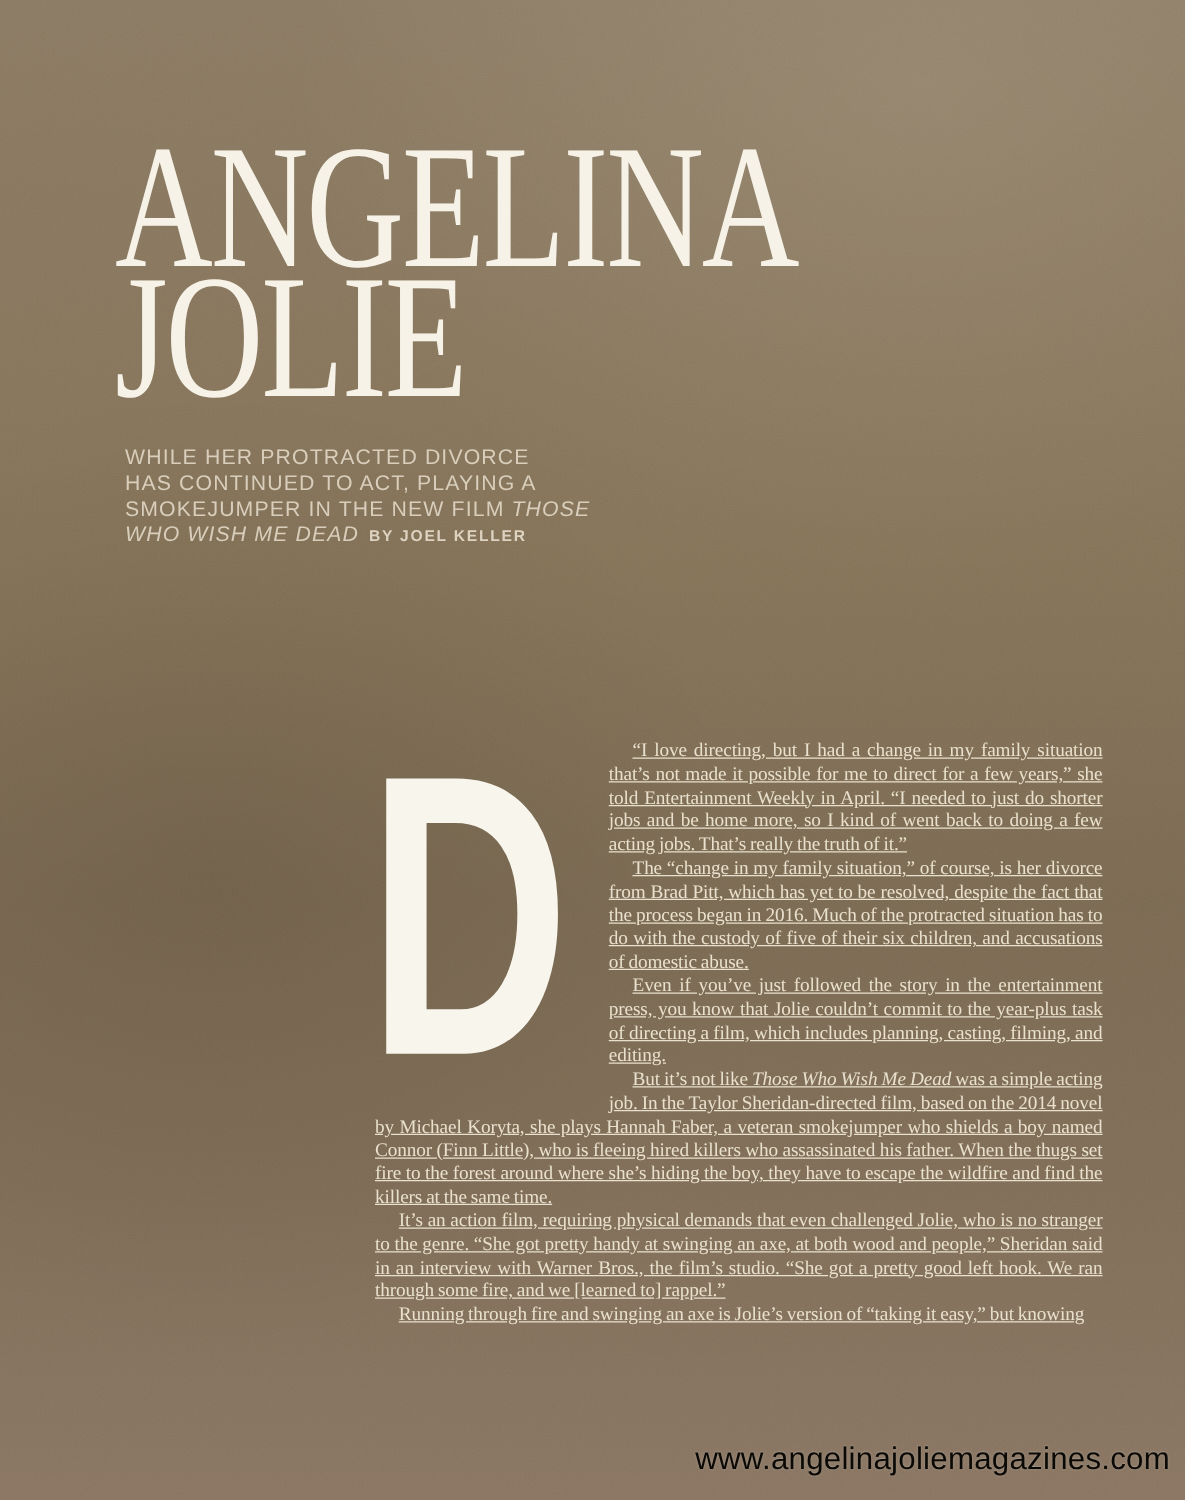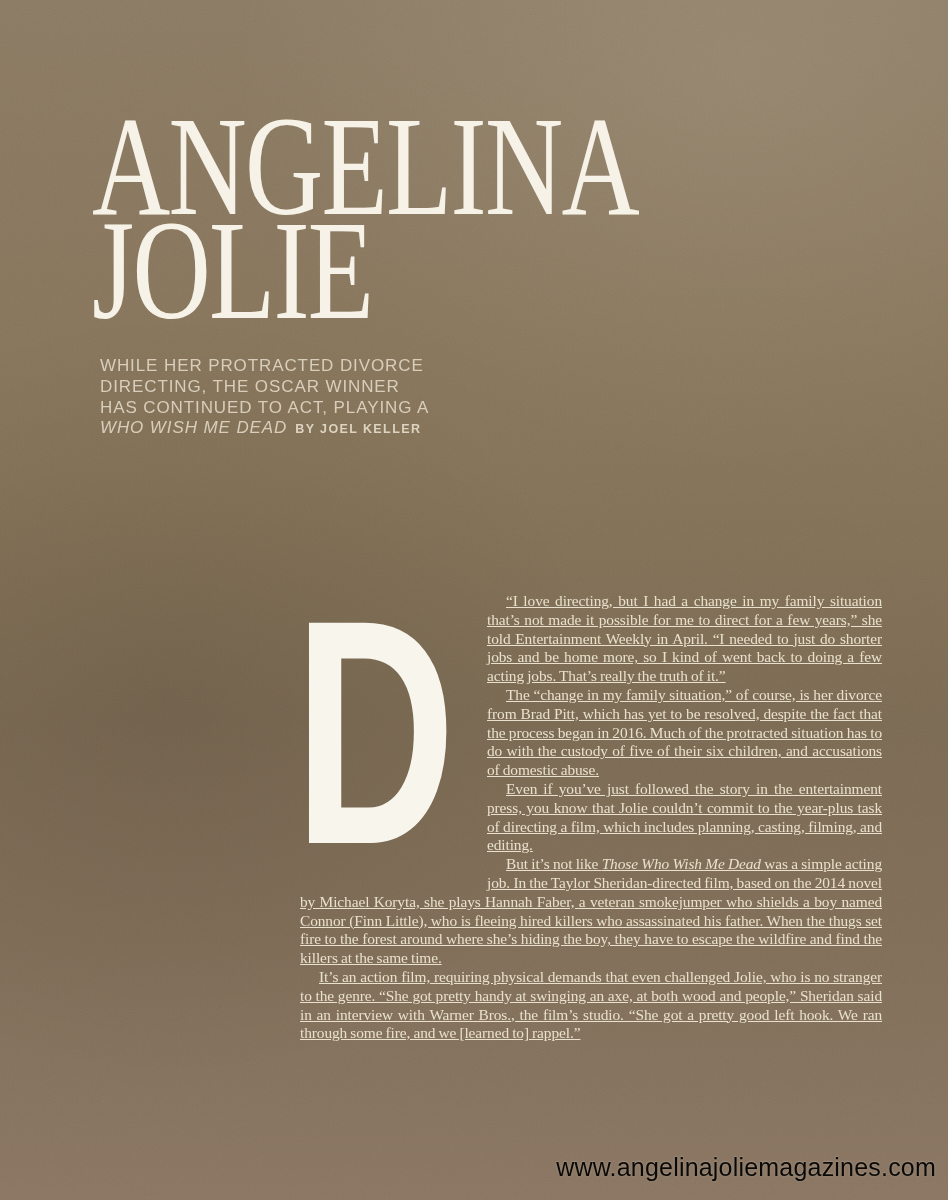--- a/index.html
+++ b/index.html
@@ -93,32 +93,33 @@
       <feColorMatrix type="saturate" values="0"></feColorMatrix>
     </filter>
     <rect width="948" height="1200" filter="url(#g)" opacity="0.08"></rect>
   </svg>
 
   <div class="hline t1">ANGELINA</div>
   <div class="hline t2">JOLIE</div>
 
   <div class="deck" id="deck">
       <div class="deck-line"><span>WHILE HER PROTRACTED DIVORCE</span></div>
-      <div class="deck-line"><span>DIRECTING, THE OSCAR WINNER</span></div>
       <div class="deck-line"><span>HAS CONTINUED TO ACT, PLAYING A</span></div>
+      <div class="deck-line"><span>SMOKEJUMPER IN THE NEW FILM </span><span class="it">THOSE</span></div>
       <div class="deck-line"><span class="it">WHO WISH ME DEAD</span><span class="by">BY JOEL KELLER</span></div>
     </div>
 
   <div class="article" id="article">
     <div class="dropcap-box">
       <span class="dropcap">D</span>
     </div>
 
       <p class="indent"><span>“I love directing, but I had a change in my family situation that’s not made it possible for me to direct for a few years,” she told Entertainment Weekly in April. “I needed to just do shorter jobs and be home more, so I kind of went back to doing a few acting jobs. That’s really the truth of it.”</span></p>
       <p class="indent"><span>The “change in my family situation,” of course, is her divorce from Brad Pitt, which has yet to be resolved, despite the fact that the process began in 2016. Much of the protracted situation has to do with the custody of five of their six children, and accusations of domestic abuse.</span></p>
       <p class="indent"><span>Even if you’ve just followed the story in the entertainment press, you know that Jolie couldn’t commit to the year-plus task of directing a film, which includes planning, casting, filming, and editing.</span></p>
       <p class="indent"><span>But it’s not like </span><i>Those Who Wish Me Dead</i><span> was a simple acting job. In the Taylor Sheridan-directed film, based on the 2014 novel by Michael Koryta, she plays Hannah Faber, a veteran smokejumper who shields a boy named Connor (Finn Little), who is fleeing hired killers who assassinated his father. When the thugs set fire to the forest around where she’s hiding the boy, they have to escape the wildfire and find the killers at the same time.</span></p>
       <p class="indent"><span>It’s an action film, requiring physical demands that even challenged Jolie, who is no stranger to the genre. “She got pretty handy at swinging an axe, at both wood and people,” Sheridan said in an interview with Warner Bros., the film’s studio. “She got a pretty good left hook. We ran through some fire, and we [learned to] rappel.”</span></p>
+      <p class="indent"><span>Running through fire and swinging an axe is Jolie’s version of “taking it easy,” but knowing</span></p>
     </div>
 
   <div class="watermark">www.angelinajoliemagazines.com</div>
 
 </div>
 
 </body></html>

